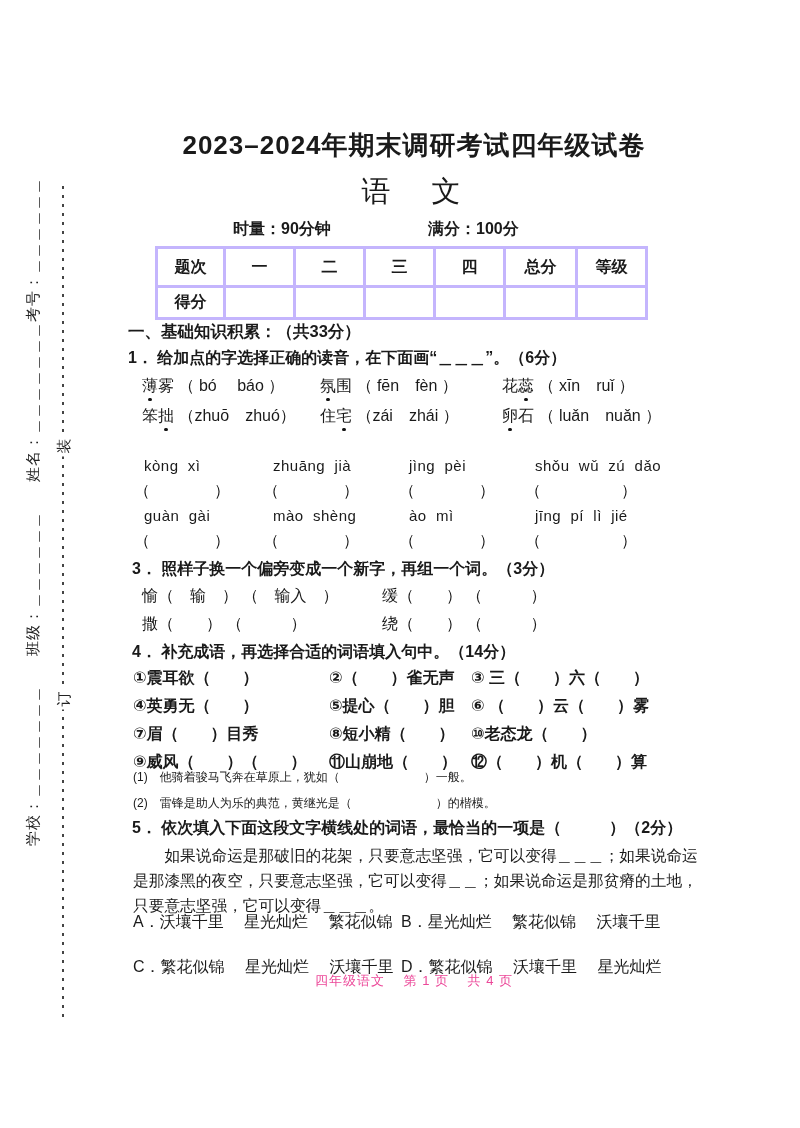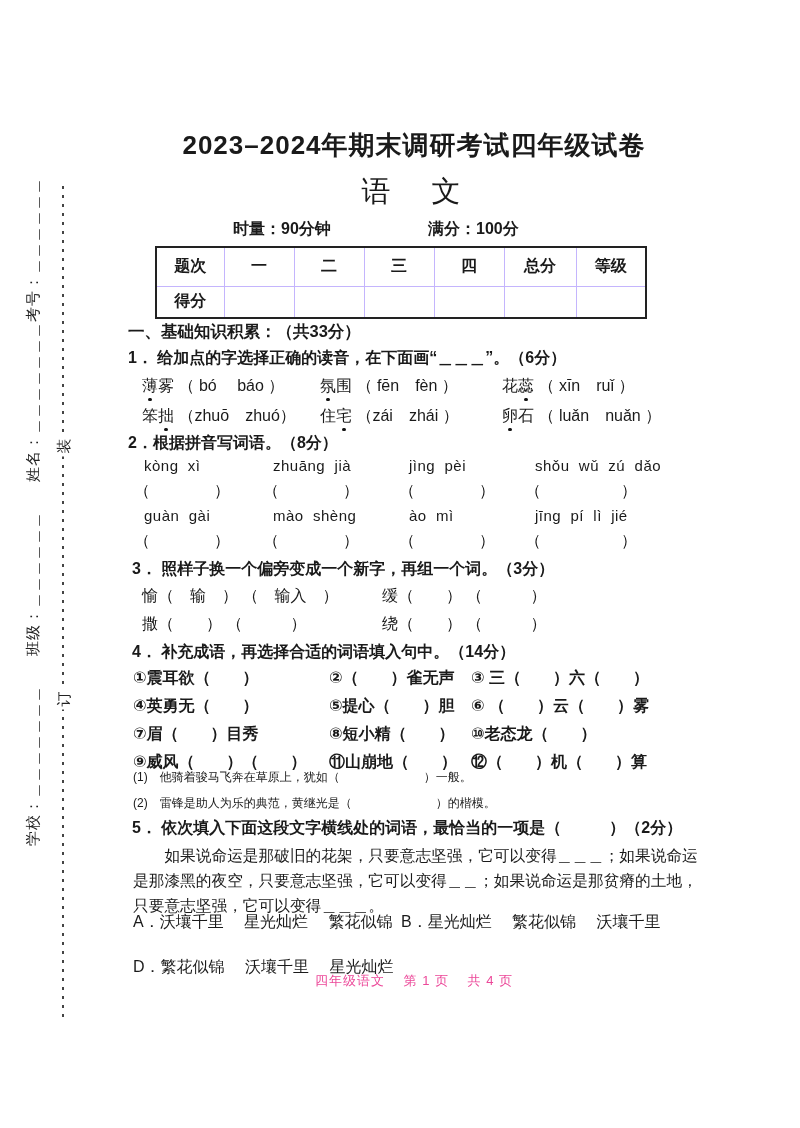--- a/index.html
+++ b/index.html
@@ -20,21 +20,21 @@
   .blk{position:absolute;left:0;width:572px;}
 
   .title{top:128px;text-align:center;font-size:26px;font-weight:700;letter-spacing:1px;}
   .subject{top:172px;text-align:center;font-size:29px;font-weight:400;letter-spacing:6px;}
   .inforow{top:219px;height:20px;font-weight:700;font-size:16px;}
   .inforow .dur{position:absolute;left:105px;}
   .inforow .full{position:absolute;left:300px;}
 
   table.score{position:absolute;left:27px;top:246px;border-collapse:collapse;
     border:2px solid #222;table-layout:fixed;}
-  table.score th,table.score td{border:1px solid #c4b5fd;text-align:center;
+  table.score th,table.score td{border:3px solid #c4b5fd;text-align:center;
     font-size:16px;font-weight:700;padding:0;}
   table.score tr.hdr{height:39px;}
   table.score tr.scr{height:32px;}
 
   .sec{font-weight:700;font-size:16.5px;}
   .qtitle{font-weight:700;font-size:16px;white-space:pre;}
 
   
   .dd{position:relative;display:inline-block;}
   .dd::after{content:"";position:absolute;left:50%;bottom:-4px;width:3.5px;height:3.5px;
@@ -130,21 +130,20 @@
       <span class="cell c0"><span></span><span class="dd">薄</span><span>雾</span> <span>（ bó　 báo ）</span></span>
       <span class="cell c1"><span></span><span class="dd">氛</span><span>围</span> <span>（ fēn　fèn ）</span></span>
       <span class="cell"><span>花</span><span class="dd">蕊</span><span></span> <span>（ xīn　ruǐ ）</span></span>
     </div>
     <div class="blk q1row" style="top:406px">
       <span class="cell c0"><span>笨</span><span class="dd">拙</span><span></span> <span>（zhuō　zhuó）</span></span>
       <span class="cell c1"><span>住</span><span class="dd">宅</span><span></span> <span>（zái　zhái ）</span></span>
       <span class="cell"><span></span><span class="dd">卵</span><span>石</span> <span>（ luǎn　nuǎn ）</span></span>
     </div>
 
-    <div class="blk qtitle" style="top:433px">2．根据拼音写词语。（8分）</div>
     <div class="blk q2row" style="top:457px">
       <div class="q2cell w0"><div class="py">kòng  xì</div><div class="br">（　　　　）</div></div>
       <div class="q2cell w1"><div class="py">zhuāng  jià</div><div class="br">（　　　　）</div></div>
       <div class="q2cell w2"><div class="py">jìng  pèi</div><div class="br">（　　　　）</div></div>
       <div class="q2cell w3"><div class="py">shǒu  wǔ  zú  dǎo</div><div class="br">（　　　　　）</div></div>
     </div>
     <div class="blk q2row" style="top:507px">
       <div class="q2cell w0"><div class="py">guàn  gài</div><div class="br">（　　　　）</div></div>
       <div class="q2cell w1"><div class="py">mào  shèng</div><div class="br">（　　　　）</div></div>
       <div class="q2cell w2"><div class="py">ào  mì</div><div class="br">（　　　　）</div></div>
@@ -177,19 +176,20 @@
       <div>⑫（　　）机（　　）算</div>
     </div>
     <div class="blk q4sent" style="top:764px">(1)　他骑着骏马飞奔在草原上，犹如（　　　　　　　）一般。</div>
     <div class="blk q4sent" style="top:790px">(2)　雷锋是助人为乐的典范，黄继光是（　　　　　　　）的楷模。</div>
 
     <div class="blk qtitle" style="top:818px;left:4px">5． 依次填入下面这段文字横线处的词语，最恰当的一项是（　　　）（2分）</div>
     <div class="blk q5para" style="top:843px">如果说命运是那破旧的花架，只要意志坚强，它可以变得＿＿＿；如果说命运是那漆黑的夜空，只要意志坚强，它可以变得＿＿；如果说命运是那贫瘠的土地，只要意志坚强，它可以变得＿＿＿。</div>
     <div class="blk optgrid" style="top:912px">
       <div>A．沃壤千里　 星光灿烂　 繁花似锦</div>
       <div>B．星光灿烂　 繁花似锦　 沃壤千里</div>
+      <div>C．繁花似锦　 星光灿烂　 沃壤千里</div>
       <div>D．繁花似锦　 沃壤千里　 星光灿烂</div>
     </div>
 
     <div class="blk footer">四年级语文　 第 1 页　 共 4 页</div>
 
   </div>
 </div>
 
 </body></html>

